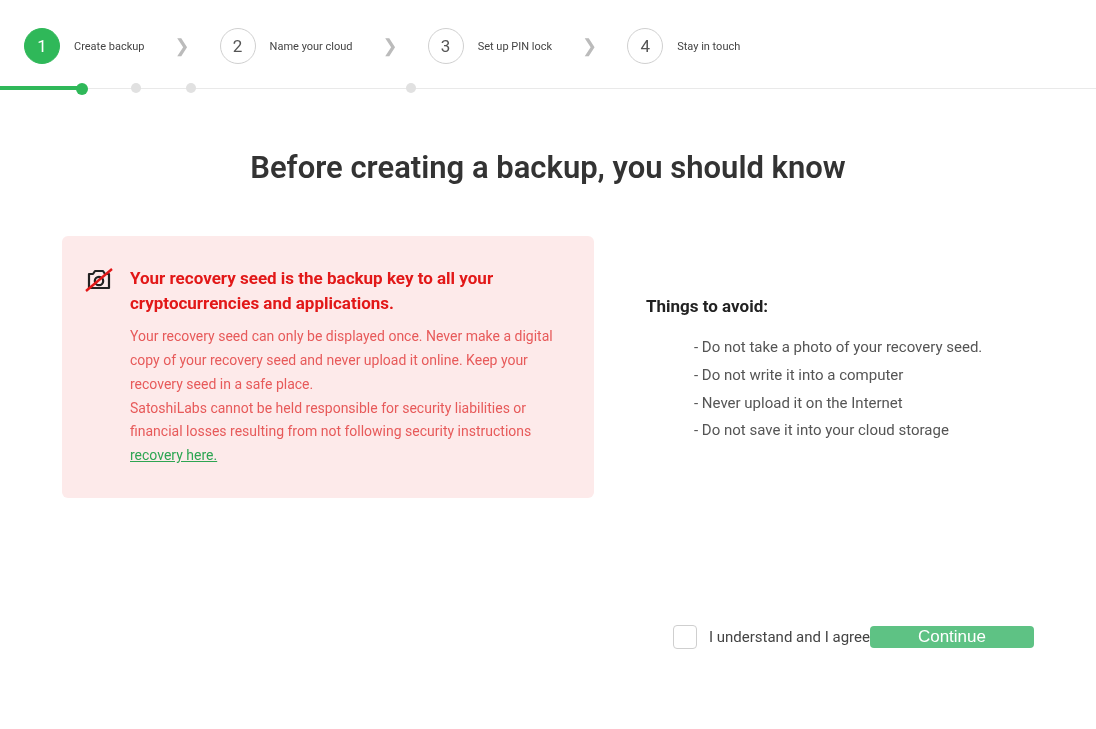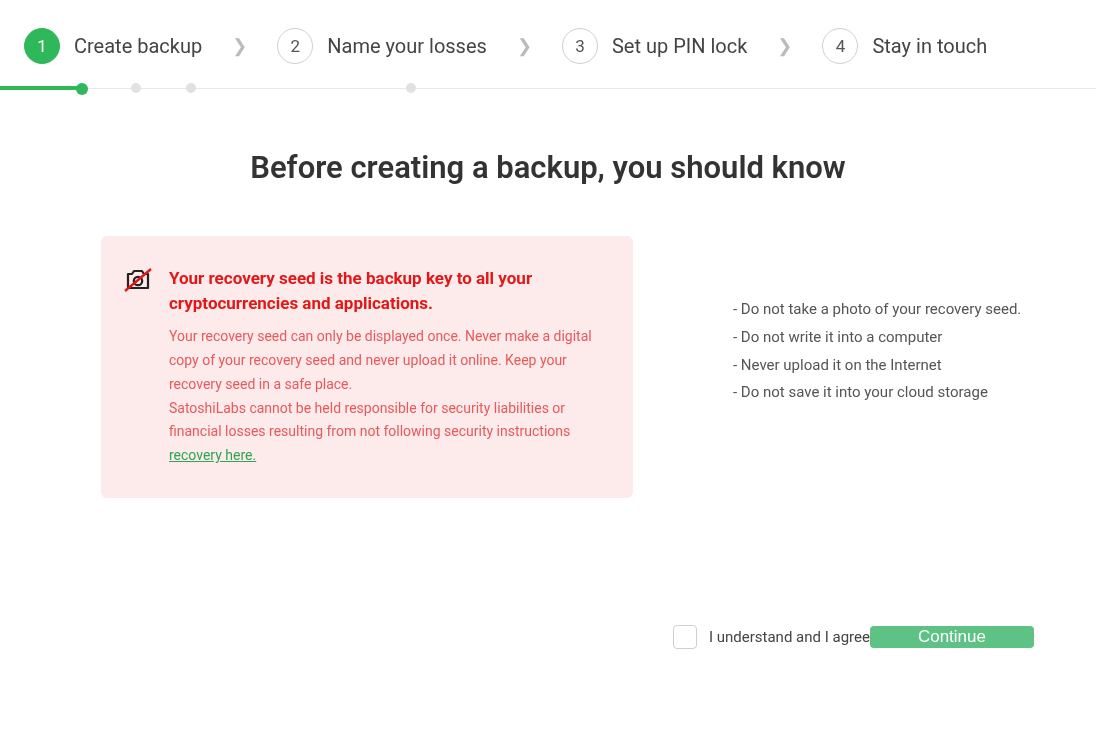--- a/index.html
+++ b/index.html
@@ -35,21 +35,21 @@
     font-weight: 400;
     border: 1px solid #d0d0d0;
     color: #555;
   }
   .step-circle.active {
     background: #2fb859;
     border-color: #2fb859;
     color: #fff;
   }
   .step-label {
-    font-size: 20px;
+    font-size: 11px;
     color: #444;
   }
   .step-chevron {
     color: #bbb;
     font-size: 18px;
     margin: 0 30px;
     line-height: 1;
   }
 
   
@@ -92,21 +92,20 @@
     gap: 52px;
   }
 
   .warning-box {
     background: #fdeaea;
     border-radius: 6px;
     padding: 30px 26px 30px 22px;
     flex: 0 0 532px;
     display: flex;
     gap: 16px;
-    margin-left: 39px;
   }
   .warning-icon {
     flex: 0 0 30px;
     margin-top: 0px;
   }
   .warning-title {
     color: #e21818;
     font-weight: 700;
     font-size: 17px;
     line-height: 1.45;
@@ -177,21 +176,21 @@
 <body>
 
 <div class="stepper">
   <div class="step">
     <div class="step-circle active">1</div>
     <div class="step-label">Create backup</div>
   </div>
   <div class="step-chevron">❯</div>
   <div class="step">
     <div class="step-circle">2</div>
-    <div class="step-label">Name your losses</div>
+    <div class="step-label">Name your cloud</div>
   </div>
   <div class="step-chevron">❯</div>
   <div class="step">
     <div class="step-circle">3</div>
     <div class="step-label">Set up PIN lock</div>
   </div>
   <div class="step-chevron">❯</div>
   <div class="step">
     <div class="step-circle">4</div>
     <div class="step-label">Stay in touch</div>
@@ -220,20 +219,21 @@
     <div>
       <p class="warning-title">Your recovery seed is the backup key to all your cryptocurrencies and applications.</p>
       <div class="warning-body">
         <span>Your recovery seed can only be displayed once. Never make a digital copy of your recovery seed and never upload it online. Keep your recovery seed in a safe place.</span><br>
         <span>SatoshiLabs cannot be held responsible for security liabilities or financial losses resulting from not following security instructions </span><a href="#">recovery here.</a>
       </div>
     </div>
   </div>
 
   <div class="avoid-col">
+    <div class="avoid-title">Things to avoid:</div>
     <div class="avoid-list">
       <div>- Do not take a photo of your recovery seed.</div>
       <div>- Do not write it into a computer</div>
       <div>- Never upload it on the Internet</div>
       <div>- Do not save it into your cloud storage</div>
     </div>
   </div>
 </div>
 
 <div class="footer">

